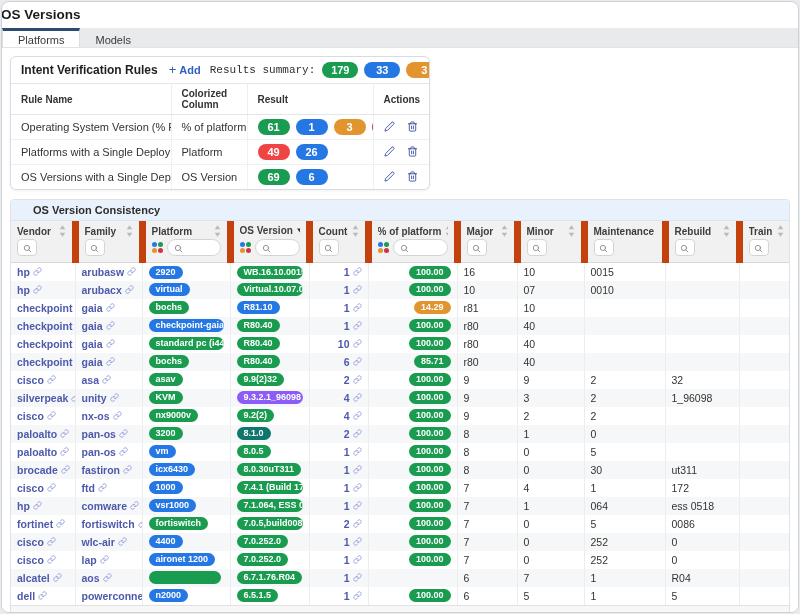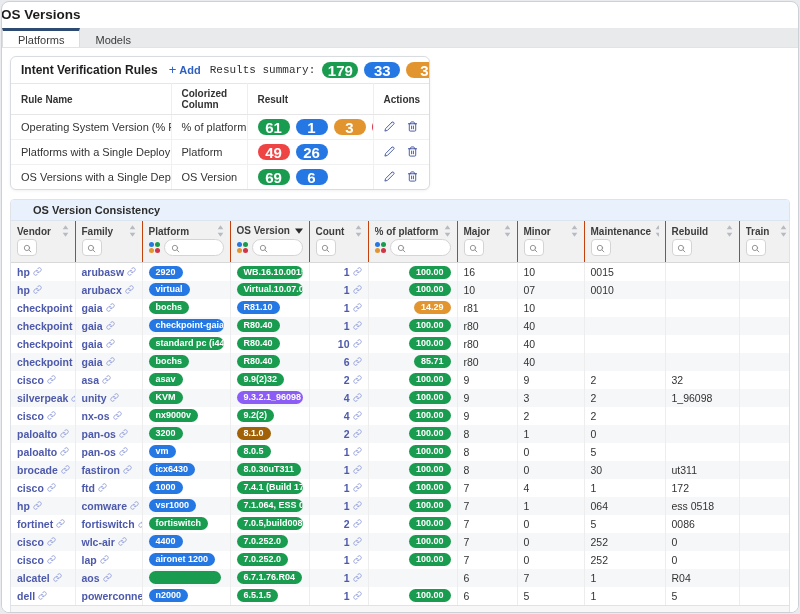--- a/index.html
+++ b/index.html
@@ -37,21 +37,21 @@
   }
   .card-header { display:flex; align-items:center; padding:5px 10px; gap:7px; height:26px; }
   .card-title { font-size:12px; font-weight:700; color:#1f1f1f; white-space:nowrap; }
   .add-btn { display:inline-flex; align-items:center; gap:3px; color:#2e5fc2; font-size:11px; font-weight:700; cursor:pointer; margin-left:4px; white-space:nowrap;}
   .add-btn .plus { font-size:13px; font-weight:400; line-height:10px; }
   .summary-label { font-size:11px; color:#2f2f2f; margin-left:2px; white-space:nowrap;font-family:Liberation Mono, monospace; }
   .badges { display:inline-flex; gap:6px; align-items:center; }
   .pill {
     display:inline-flex; justify-content:center; align-items:center;
     min-width:36px; height:16px; padding:0 0; border-radius:8px;
-    color:#fff; font-size:15px; font-weight:700; line-height:13px; white-space:nowrap;
+    color:#fff; font-size:11px; font-weight:700; line-height:13px; white-space:nowrap;
   }
   .rules-table { width:100%; border-collapse:collapse; table-layout:fixed; }
   .rules-table th {
     font-size:10px; font-weight:700; color:#333; text-align:left;
     padding:4px 10px; border-top:1px solid #e6e6e6; border-bottom:1px solid #e6e6e6;
     border-right:1px solid #eee;
   }
   .rules-table th:last-child { border-right:none; }
   .rules-table td {
     font-size:11px; color:#333; padding:4px 10px; height:23px;
@@ -65,21 +65,21 @@
   .actions-cell { display:flex; gap:12px; align-items:center; }
   .icon-btn { cursor:pointer; display:inline-flex; color:#3d52a0; }
 
   
   .main-table { margin-top:9px; border:1px solid #dfe3e8; border-radius:4px; overflow:hidden; }
   .section-header {
     background:#e9f2fc; padding:4px 22px; font-size:11px; font-weight:700; color:#2c2c2c;
     border-bottom:1px solid #dbe5f0; height:21px;
   }
   table.grid { width:100%; border-collapse:collapse; table-layout:fixed; }
-  .grid thead th { background:#f1f1f2; border-right:1px solid #c2410c; vertical-align:top; }
+  .grid thead th { background:#f1f1f2; border-right:7px solid #c2410c; vertical-align:top; }
   .grid thead tr.labels th { padding:4px 6px 0 6px; }
   .grid thead tr.filters th { padding:2px 6px 6px 6px; border-bottom:1px solid #d8d8d8; }
   .col-label { display:flex; justify-content:space-between; align-items:center; font-size:10px; font-weight:700; color:#3d3d3d; white-space:nowrap; overflow:hidden; cursor:pointer; }
   .filter-wrap { display:flex; align-items:center; gap:4px; }
   .search-box {
     background:#fff; border:1px solid #d4d4d4; border-radius:4px; height:17px;
     display:flex; align-items:center; justify-content:center; width:20px; cursor:text;
     color:#8a8a8a;
   }
   .search-box.wide { flex:1; justify-content:flex-start; padding-left:6px; border-radius:9px; }
@@ -915,21 +915,21 @@
                   <span>pan-os</span>
                   <span class="lnk">
                     <svg width="9" height="9" viewBox="0 0 24 24" fill="none" stroke="currentColor" stroke-width="2.6" stroke-linecap="round" stroke-linejoin="round">
                       <path d="M10 13a5 5 0 0 0 7.54.54l3-3a5 5 0 0 0-7.07-7.07l-1.72 1.71"></path>
                       <path d="M14 11a5 5 0 0 0-7.54-.54l-3 3a5 5 0 0 0 7.07 7.07l1.71-1.71"></path>
                     </svg>
                   </span>
                 </span>
               </td>
               <td><span class="cell-badge" style="background:#1a9c50;">3200</span></td>
-              <td><span class="cell-badge" style="background:#a16207;">8.1.0</span></td>
+              <td><span class="cell-badge" style="background:#0f766e;">8.1.0</span></td>
               <td>
                 <span class="link-cell count-cell">
                   <span>2</span>
                   <span class="lnk">
                     <svg width="9" height="9" viewBox="0 0 24 24" fill="none" stroke="currentColor" stroke-width="2.6" stroke-linecap="round" stroke-linejoin="round">
                       <path d="M10 13a5 5 0 0 0 7.54.54l3-3a5 5 0 0 0-7.07-7.07l-1.72 1.71"></path>
                       <path d="M14 11a5 5 0 0 0-7.54-.54l-3 3a5 5 0 0 0 7.07 7.07l1.71-1.71"></path>
                     </svg>
                   </span>
                 </span>

